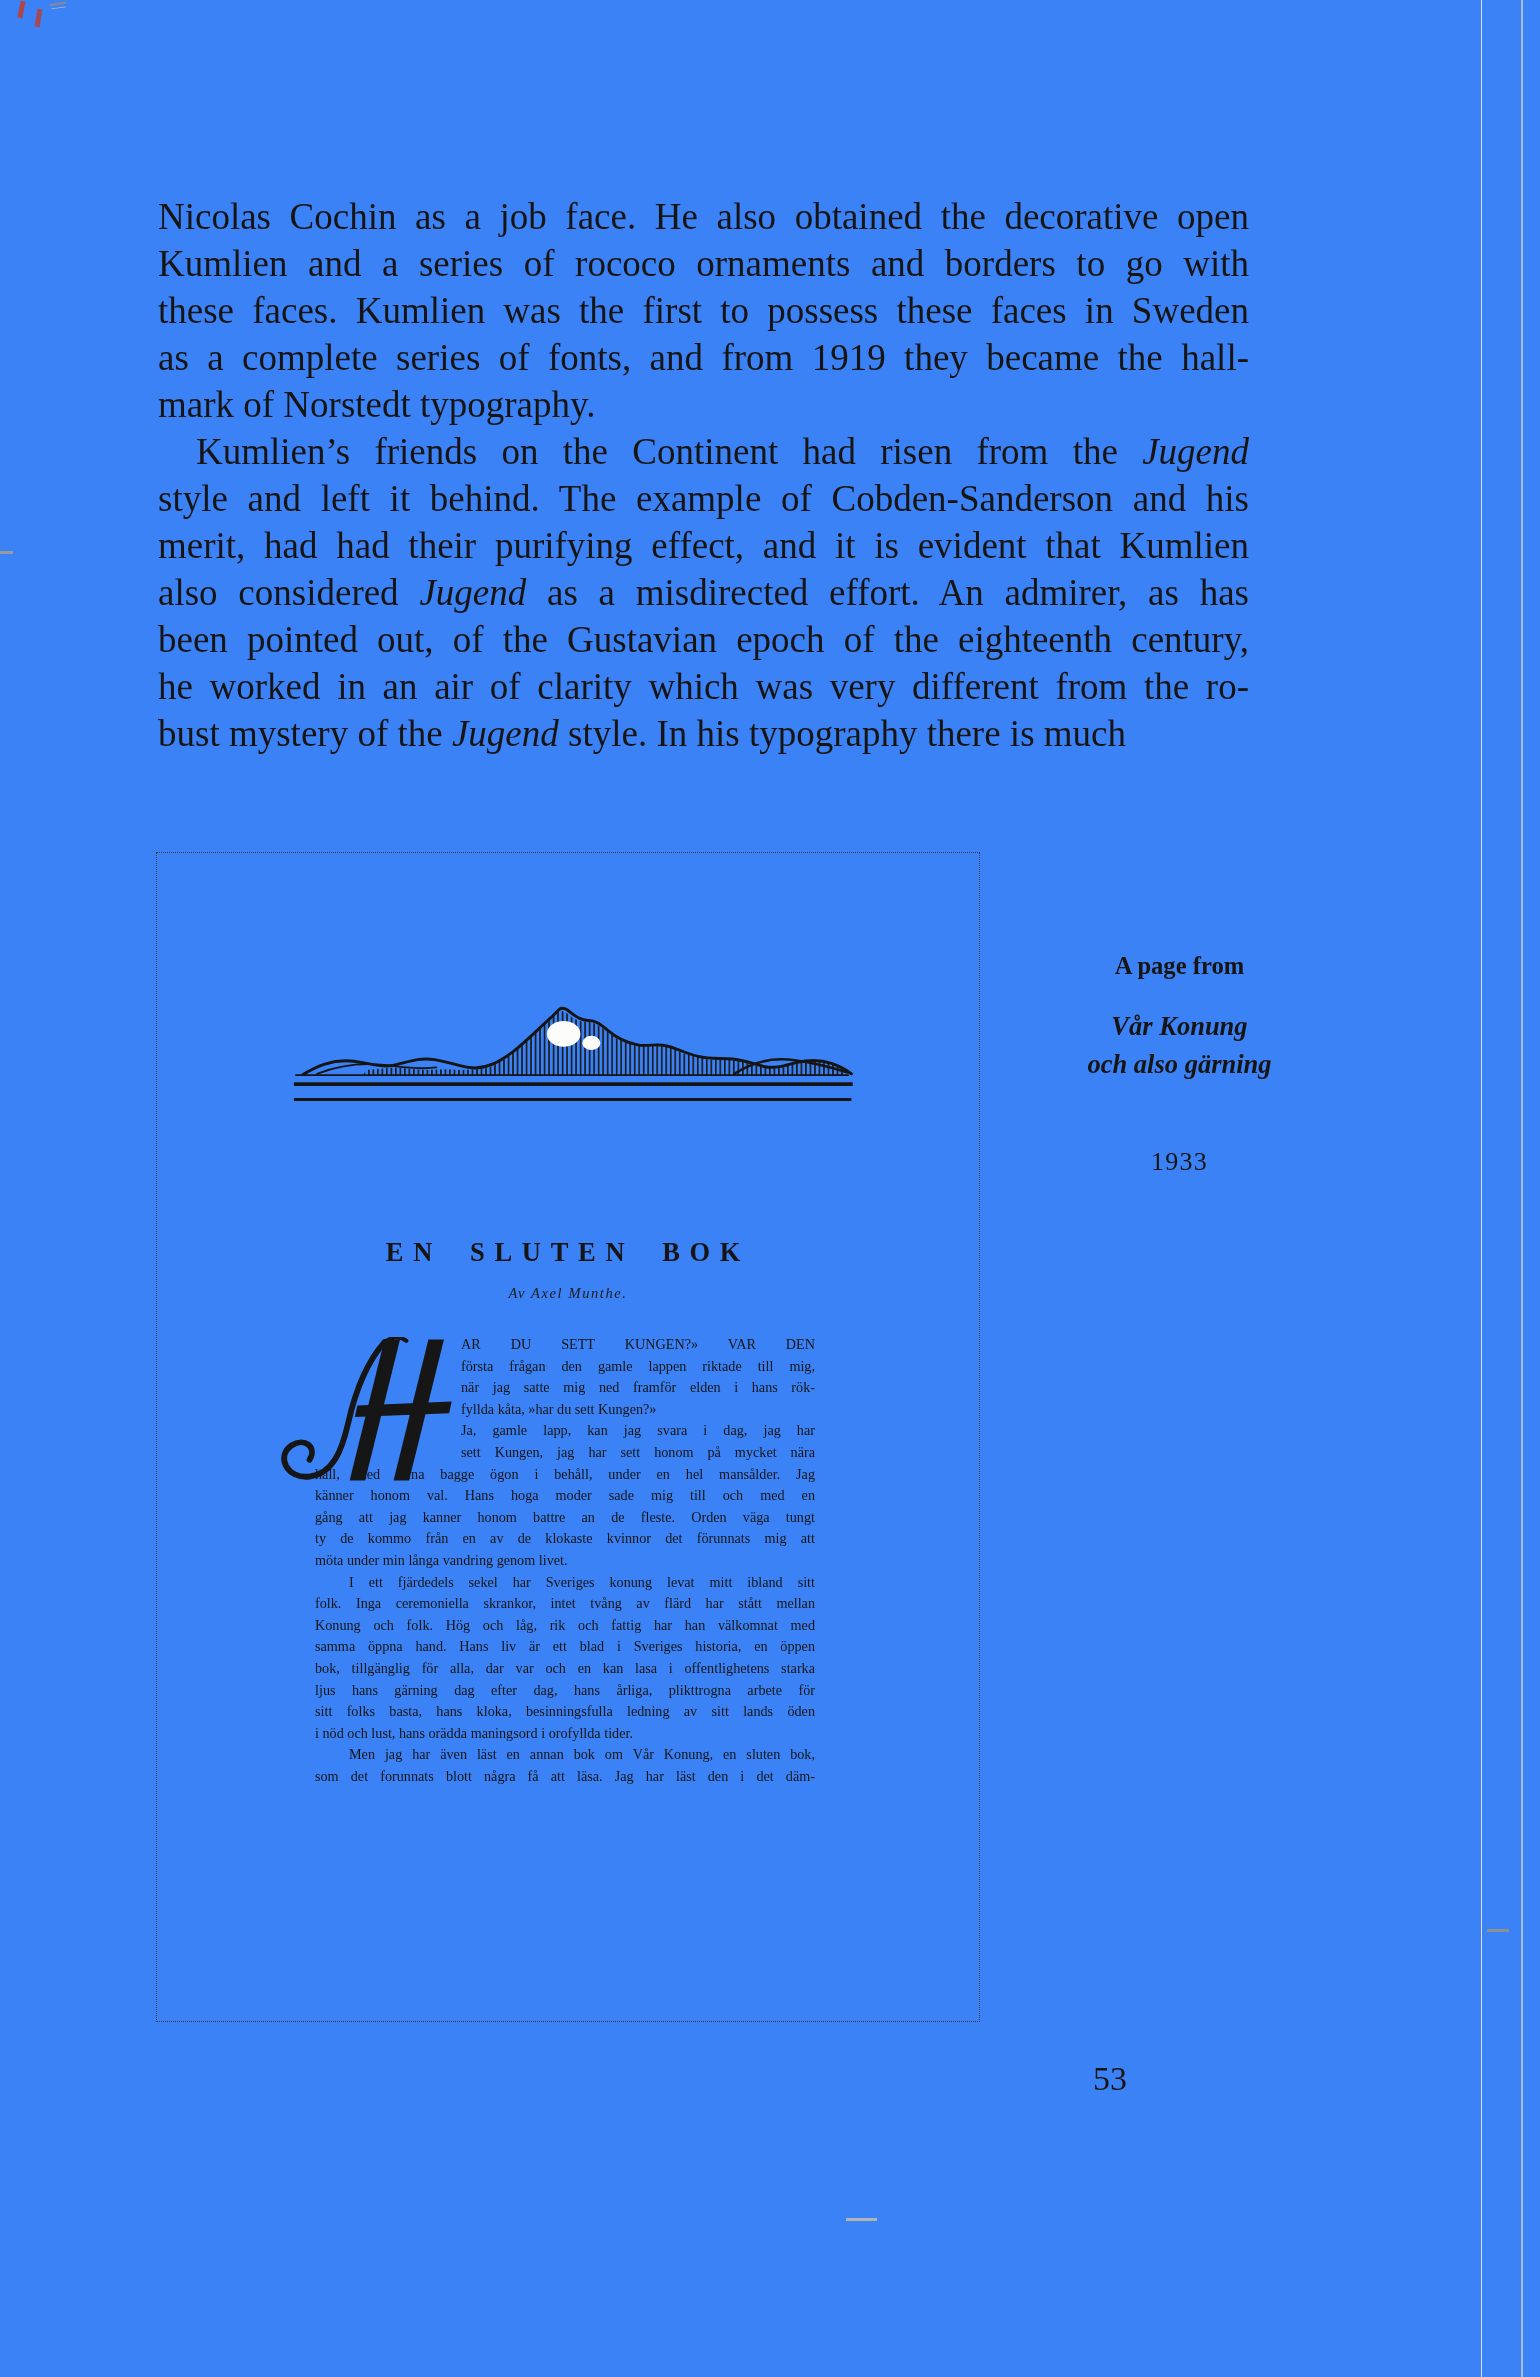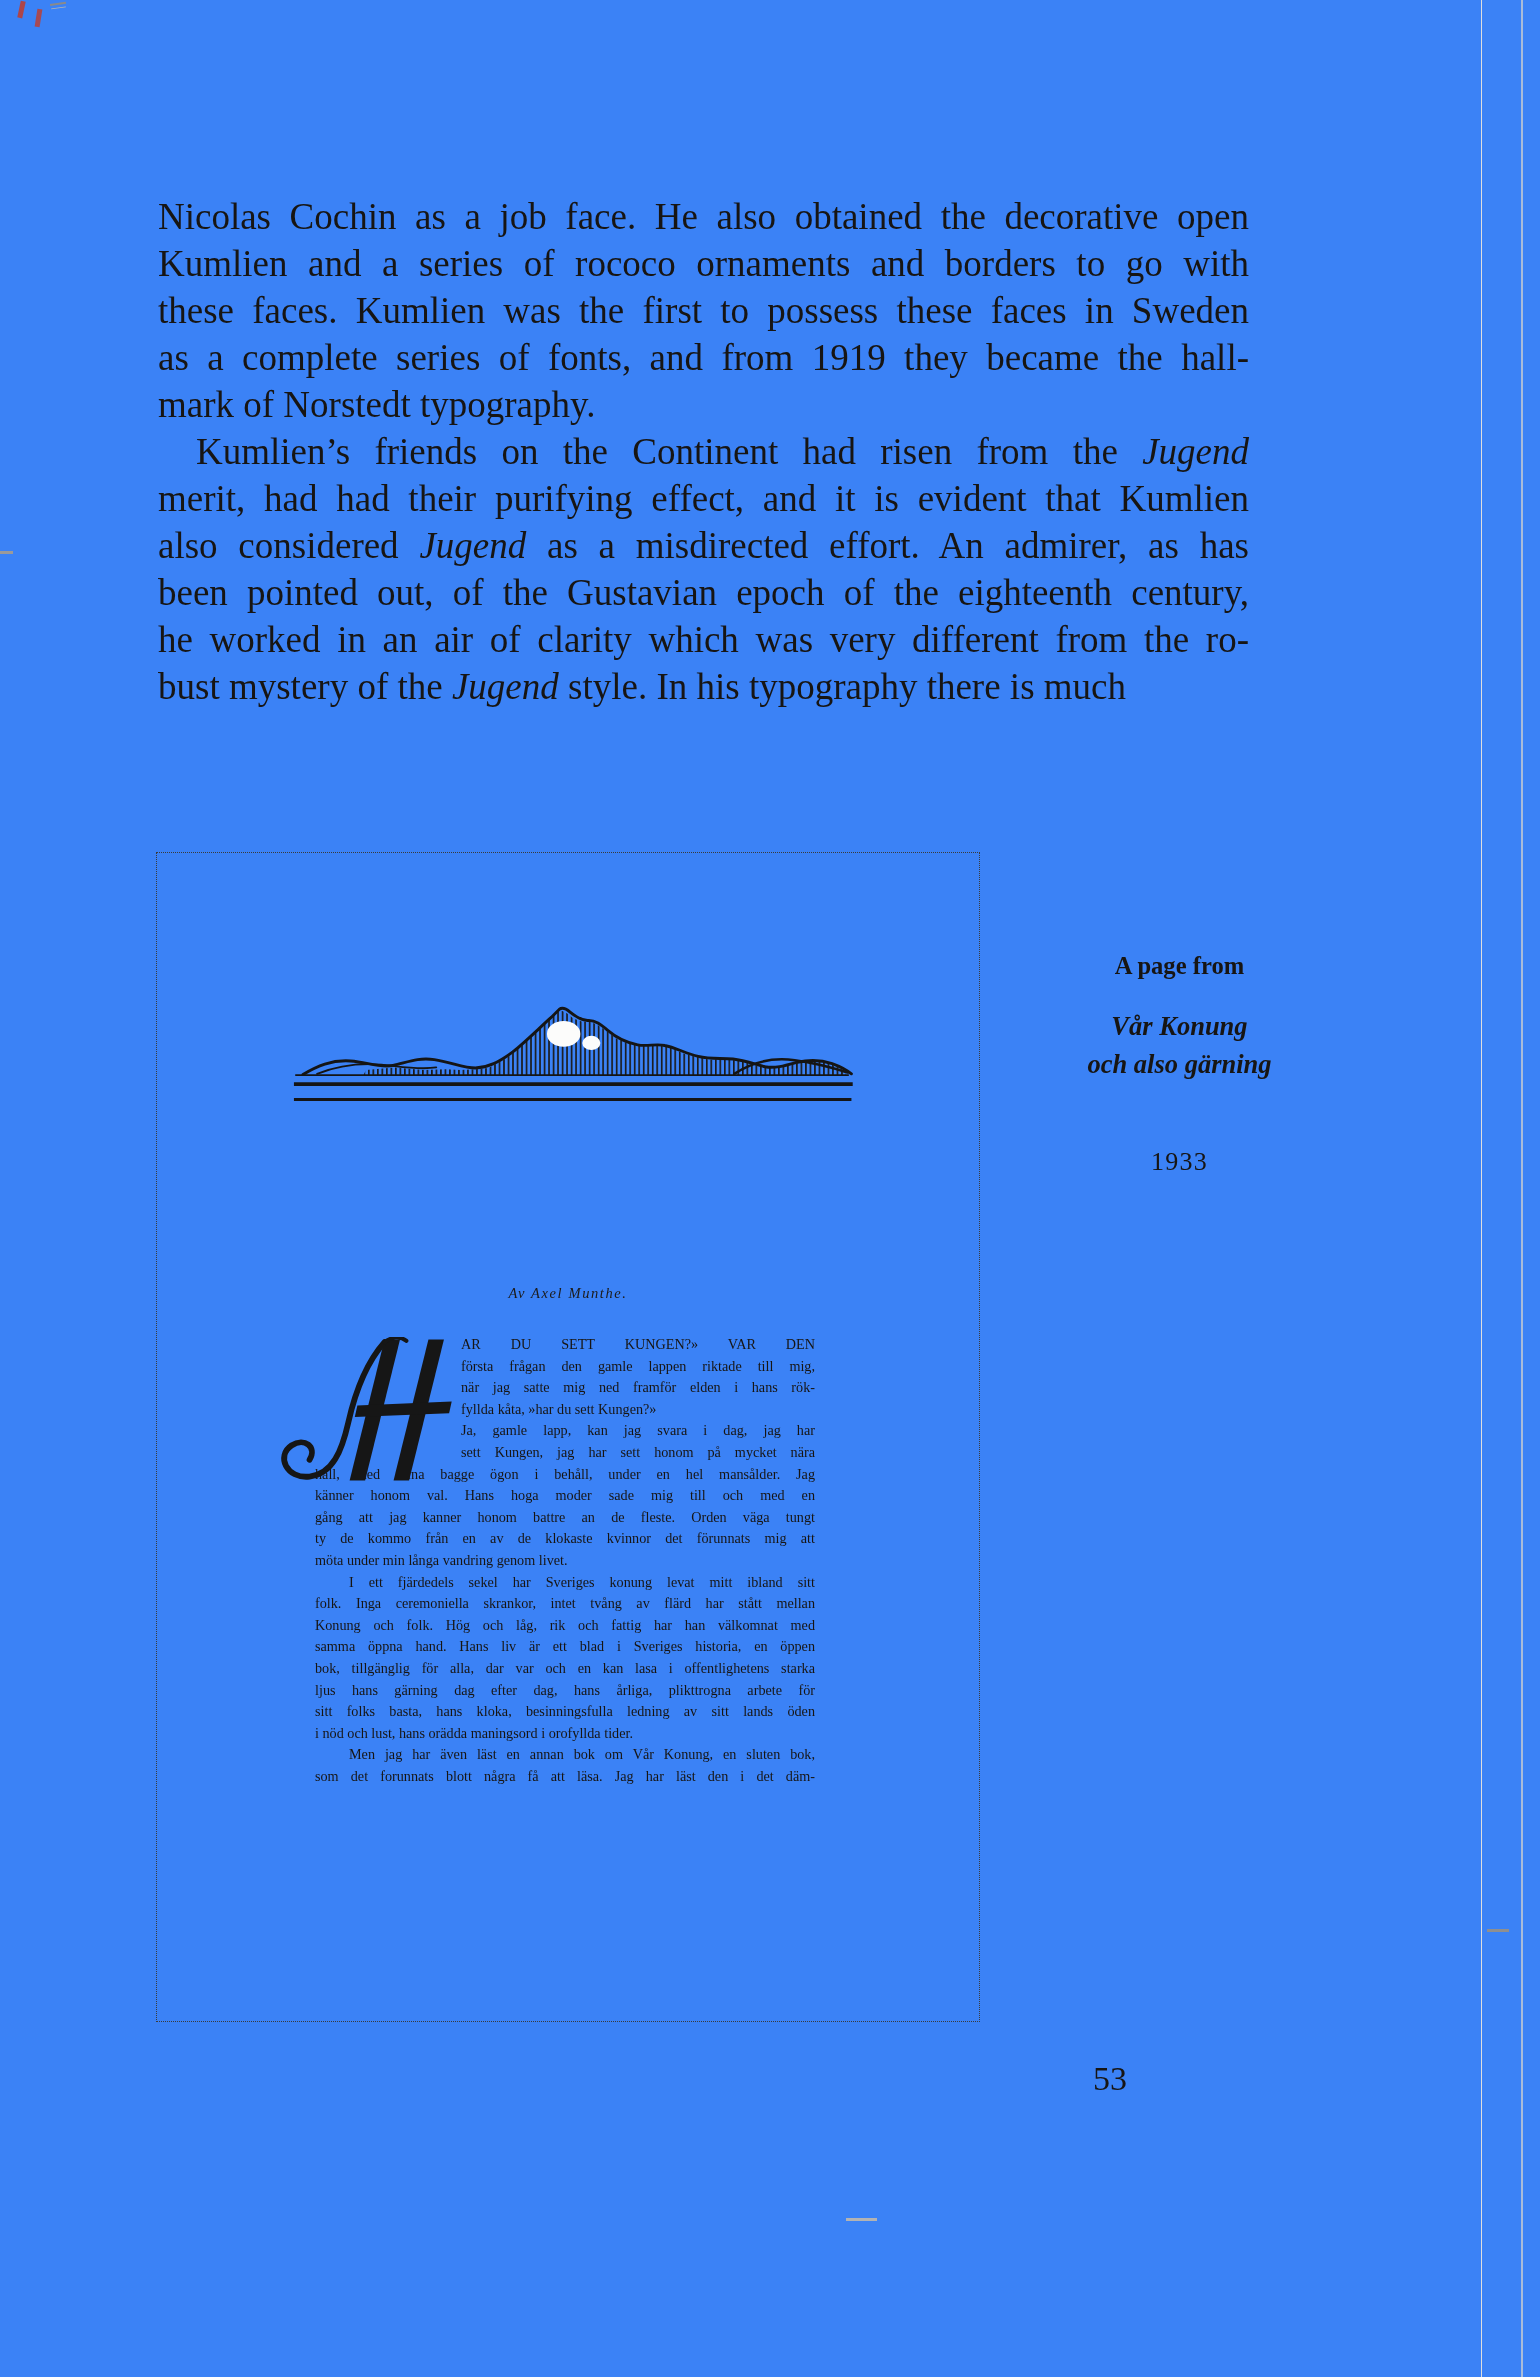--- a/index.html
+++ b/index.html
@@ -78,20 +78,21 @@
   <div class="scan-line-a"></div>
   <div class="scan-line-b"></div>
 
   <div class="main-text">
       <div class="tline">Nicolas Cochin as a job face. He also obtained the decorative open</div>
       <div class="tline">Kumlien and a series of rococo ornaments and borders to go with</div>
       <div class="tline">these faces. Kumlien was the first to possess these faces in Sweden</div>
       <div class="tline">as a complete series of fonts, and from 1919 they became the hall-</div>
       <div class="tline end">mark of Norstedt typography.</div>
       <div class="tline ind">Kumlien’s friends on the Continent had risen from the <i>Jugend</i></div>
+      <div class="tline">style and left it behind. The example of Cobden-Sanderson and his</div>
       <div class="tline">merit, had had their purifying effect, and it is evident that Kumlien</div>
       <div class="tline">also considered <i>Jugend</i> as a misdirected effort. An admirer, as has</div>
       <div class="tline">been pointed out, of the Gustavian epoch of the eighteenth century,</div>
       <div class="tline">he worked in an air of clarity which was very different from the ro-</div>
       <div class="tline end">bust mystery of the <i>Jugend</i> style. In his typography there is much</div>
     </div>
 
   <div class="inset-box">
 
     <svg class="mountain" width="566" height="103" viewBox="0 0 875 160">
@@ -115,20 +116,21 @@
            C652,88 668,85 686,87 C704,89 720,95 736,99 C752,102 768,97 786,92 C804,88 822,88 840,94
            C854,99 864,105 870,110"></path>
       <path fill="none" stroke="#151515" stroke-width="4" stroke-linecap="round" d="M688,110 C716,92 748,84 782,89 C812,93 842,101 864,108"></path>
       <path fill="none" stroke="#151515" stroke-width="3" stroke-linecap="round" d="M40,110 C80,94 120,92 160,98 C185,101 205,103 225,100"></path>
 
       <path stroke="#151515" stroke-width="3" d="M6,112 L866,112"></path>
       <path stroke="#151515" stroke-width="6" d="M4,126 L872,126"></path>
       <path stroke="#151515" stroke-width="4.5" d="M4,150 L870,150"></path>
     </svg>
 
+    <div class="inset-heading">EN SLUTEN BOK</div>
     <div class="inset-byline">Av Axel Munthe.</div>
 
     <div class="inset-body">
 
       <svg class="dropcap" width="207" height="146" viewBox="0 0 320 226">
         <path fill="#161616" d="M208,4 L232,4 L178,222 L154,222 Z"></path>
         <path fill="#161616" d="M276,4 L300,4 L246,222 L222,222 Z"></path>
         <path fill="#161616" d="M166,106 L312,100 L308,118 L162,124 Z"></path>
         <path fill="none" stroke="#161616" stroke-width="9" stroke-linecap="round" d="M208,8 C178,42 162,88 152,132 C142,176 128,212 92,216 C56,220 40,184 64,168 C84,155 104,170 92,190"></path>
         <path fill="none" stroke="#161616" stroke-width="6" stroke-linecap="round" d="M208,8 C218,0 232,-2 242,6"></path>

